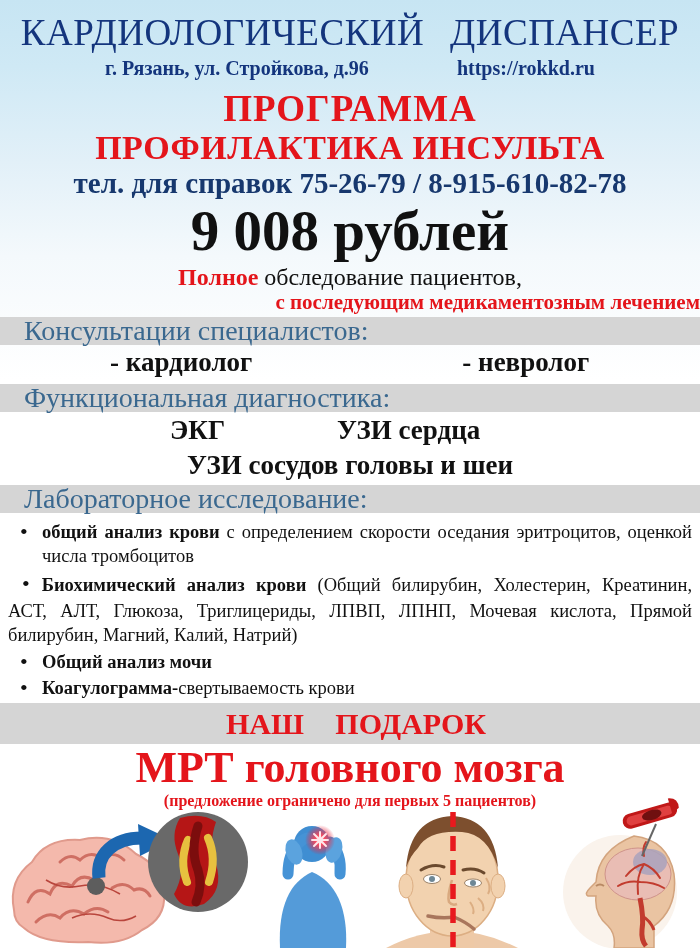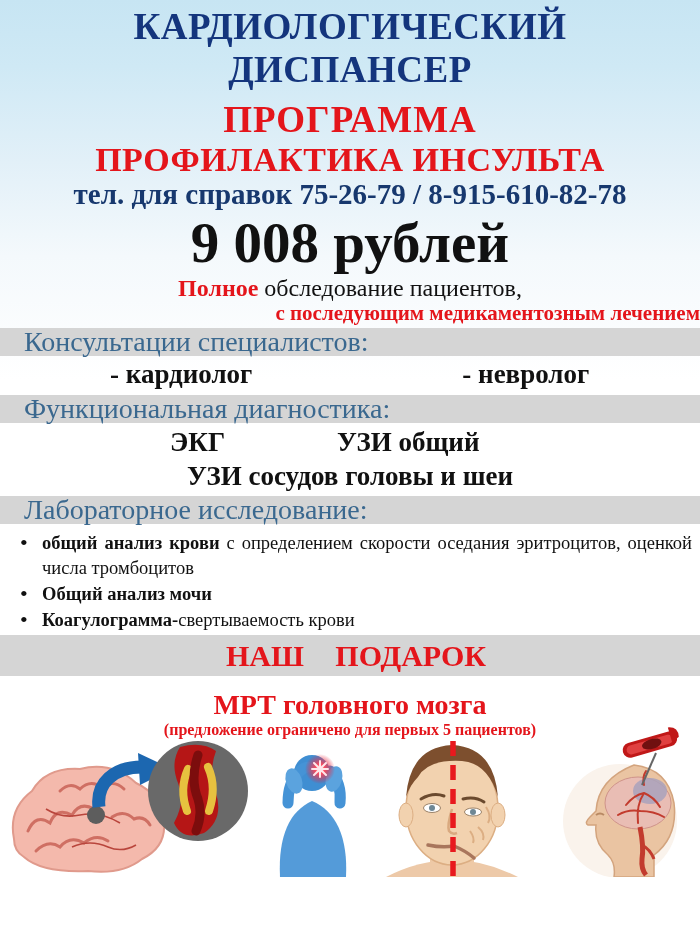--- a/index.html
+++ b/index.html
@@ -2,22 +2,22 @@
 <html lang="ru"><head>
 <meta charset="utf-8">
 <style>
   * { margin:0; padding:0; box-sizing:border-box; }
   html,body { background:#888; }
   .poster{
     position:relative; width:700px; height:950px; margin:0 auto; overflow:hidden;
     font-family:"Liberation Serif","DejaVu Serif",serif;
     background:linear-gradient(180deg,#c7e5f3 0%,#cfe9f5 7%,#e2f0f8 17%,#f4f9fc 27%,#ffffff 40%,#ffffff 100%);
   }
-  .clinic-name{ padding-top:6px; text-align:center; font-size:37px; line-height:1.15;
-    font-weight:bold; color:#14357d; word-spacing:16px; letter-spacing:.5px;}
+  .clinic-name{ padding-top:12px; text-align:center; font-size:37px; line-height:1.15;
+    font-weight:normal; color:#14357d; word-spacing:16px; letter-spacing:.5px;}
   .address-row{ display:flex; justify-content:center; gap:88px; margin-top:1px;
     font-size:20px; font-weight:bold; color:#14357d; line-height:1.2;}
   .address-row a{ color:#14357d; text-decoration:none;}
   .program-title{ margin-top:9px; text-align:center; font-size:37px; line-height:1.1;
     font-weight:bold; color:#e4151b; letter-spacing:1px;}
   .program-subtitle{ text-align:center; font-size:34px; line-height:1.1;
     font-weight:bold; color:#e4151b; letter-spacing:.5px;}
   .phone-line{ text-align:center; font-size:29px; line-height:1.15; font-weight:bold; color:#17386e;}
   .price{ text-align:center; font-size:57px; line-height:1.1; font-weight:bold; color:#111;}
   .price-note{ margin-top:1px; text-align:center; font-size:15.5px; line-height:1.2; font-weight:bold; color:#111;}
@@ -34,34 +34,38 @@
   .diag-row1 .d1{ margin-left:170px;text-align:center;} .diag-row1 .d2{ margin-left:112px;}
   .diag-row2{ height:34px; text-align:center; font-size:27px; font-weight:bold; color:#111; line-height:34px;}
   .bullets{ padding:7px 8px 0 8px; font-size:18.5px; line-height:1.31; color:#111;}
   .bullet{ position:relative; padding-left:34px; text-align:justify;}
   .bullet::before{ content:"•"; position:absolute; left:12px; top:-2px; font-size:22px; color:#111;}
   .bullet .b{ font-weight:bold;}
   .bullet.flush{ padding-left:0;}
   .bullet.flush::before{ content:none;}
   .bullet .dot{ font-size:22px; margin:0 12px 0 14px;}
   .bullet + .bullet{ margin-top:2px;}
-  .gift-title{ margin-top:14px; text-align:center; font-size:28px; line-height:1.05;
+  .gift-title{ margin-top:1px; text-align:center; font-size:44px; line-height:1.05;
     font-weight:bold; color:#e4151b;}
   .gift-note{ text-align:center; font-size:16px; line-height:1.2; font-weight:bold; color:#e4151b;}
   .illustrations-row{ height:138px; display:flex; justify-content:space-between;
     align-items:flex-end; padding:0 2px; background:#fff;}
   .illustrations-row svg{ display:block;}
 </style>
 </head>
 <body>
 
 <div class="poster">
 
   <div class="clinic-name">КАРДИОЛОГИЧЕСКИЙ ДИСПАНСЕР</div>
 
+  <div class="address-row">
+    <span>г. Рязань, ул. Стройкова, д.96</span>
+    <a href="#">https://rokkd.ru</a>
+  </div>
 
   <div class="program-title">ПРОГРАММА</div>
   <div class="program-subtitle">ПРОФИЛАКТИКА ИНСУЛЬТА</div>
   <div class="phone-line">тел. для справок 75-26-79 / 8-915-610-82-78</div>
 
   <div class="price">9 008 рублей</div>
 
   <div class="full-exam"><span class="hl">Полное</span><span> обследование пациентов,</span></div>
   <div class="treatment-line">с последующим медикаментозным лечением</div>
 
@@ -71,30 +75,31 @@
   <div class="spec-row">
     <span class="s1">- кардиолог</span>
     <span class="s2">- невролог</span>
   </div>
 
   <div class="band">
     <span>Функциональная диагностика:</span>
   </div>
   <div class="diag-row1">
     <span class="d1">ЭКГ</span>
-    <span class="d2">УЗИ общий</span>
+    <span class="d2">УЗИ сердца</span>
   </div>
   <div class="diag-row2">УЗИ сосудов головы и шеи</div>
 
   <div class="band">
     <span>Лабораторное исследование:</span>
   </div>
 
   <div class="bullets">
     <div class="bullet"><span class="b">общий анализ крови</span><span> с определением скорости оседания эритроцитов, оценкой числа тромбоцитов</span></div>
+    <div class="bullet flush"><span class="dot">•</span><span class="b">Биохимический анализ крови</span><span> (Общий билирубин, Холестерин, Креатинин, АСТ, АЛТ, Глюкоза, Триглицериды, ЛПВП, ЛПНП, Мочевая кислота, Прямой билирубин, Магний, Калий, Натрий)</span></div>
     <div class="bullet"><span class="b">Общий анализ мочи</span><span></span></div>
     <div class="bullet"><span class="b">Коагулограмма-</span><span>свертываемость крови</span></div>
   </div>
 
   <div class="band gift-band">
     <span>НАШ ПОДАРОК</span>
   </div>
   <div class="gift-title">МРТ головного мозга</div>
   <div class="gift-note">(предложение ограничено для первых 5 пациентов)</div>
 

